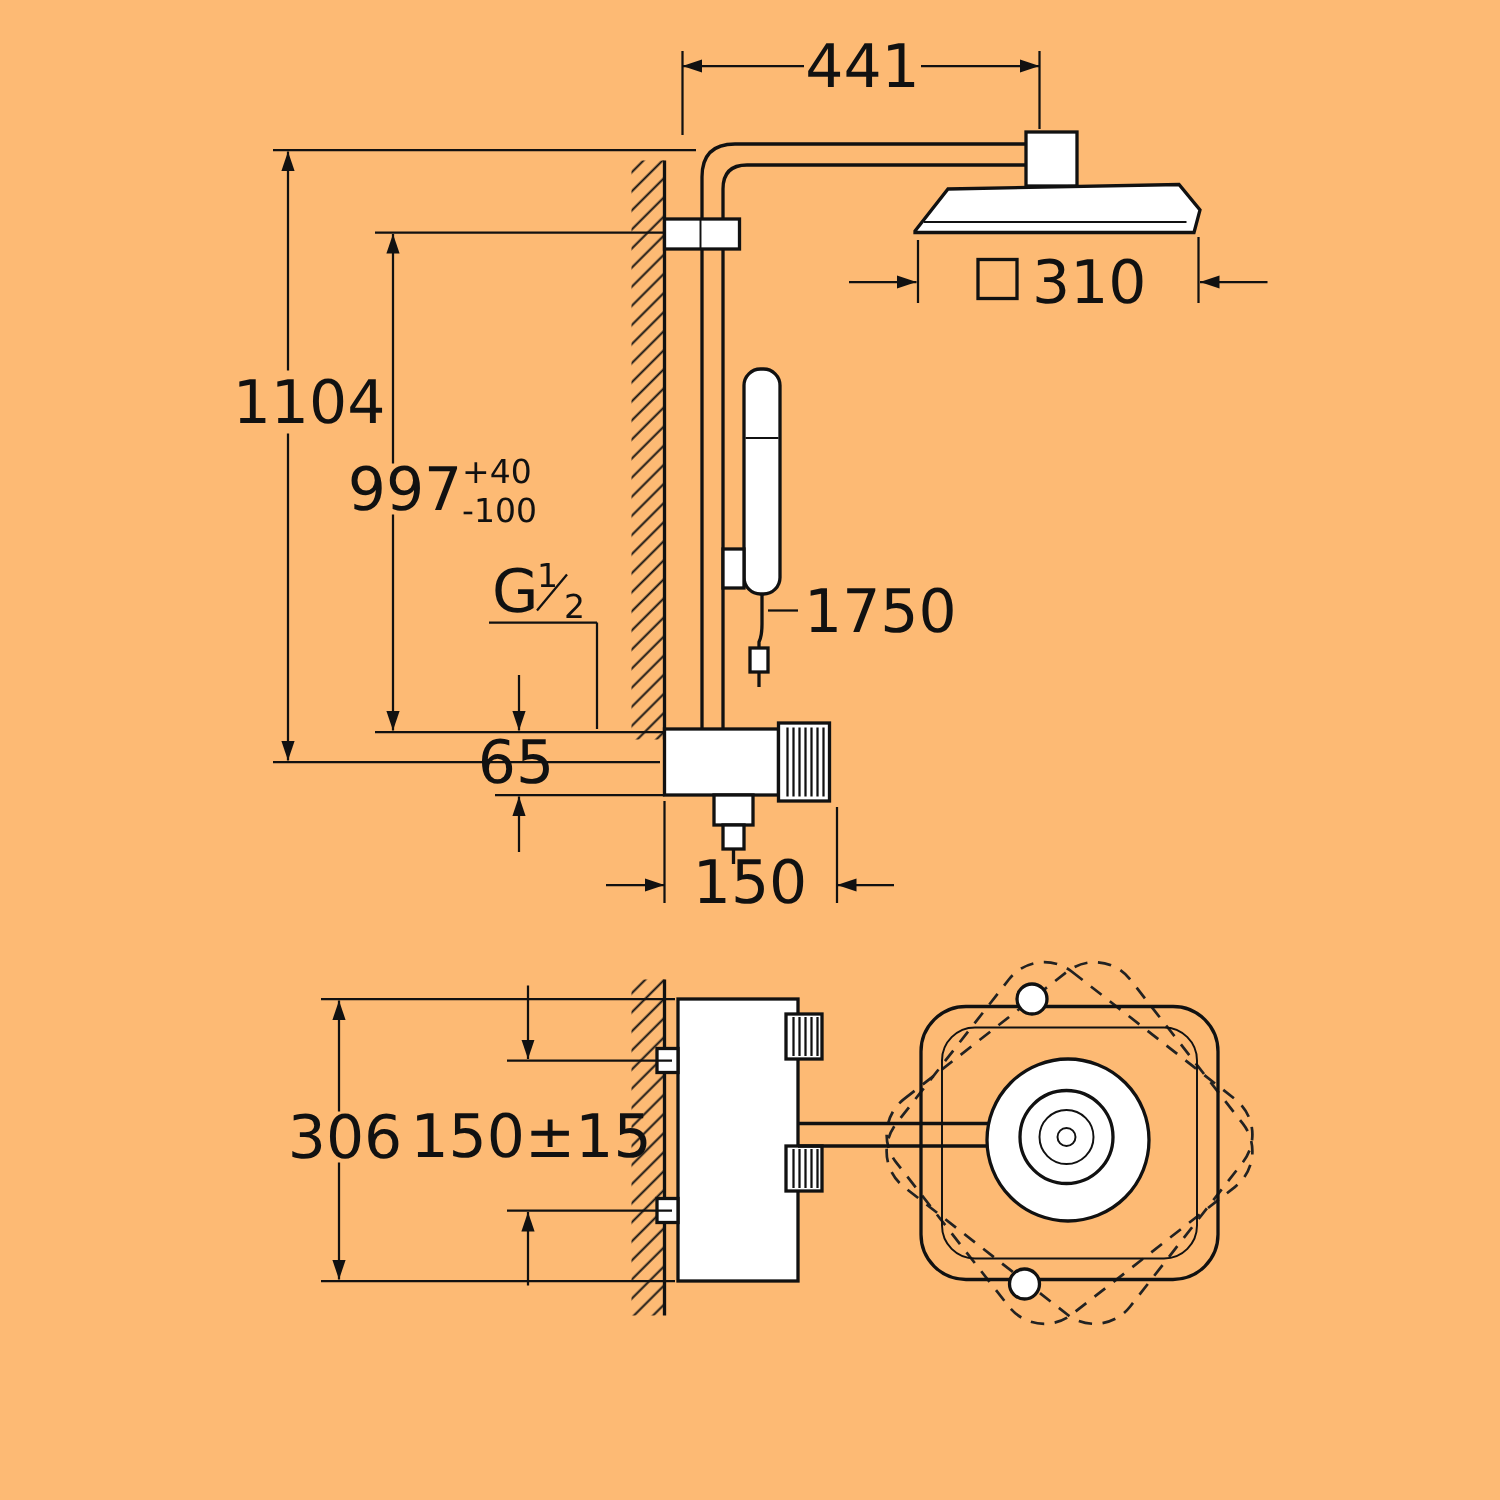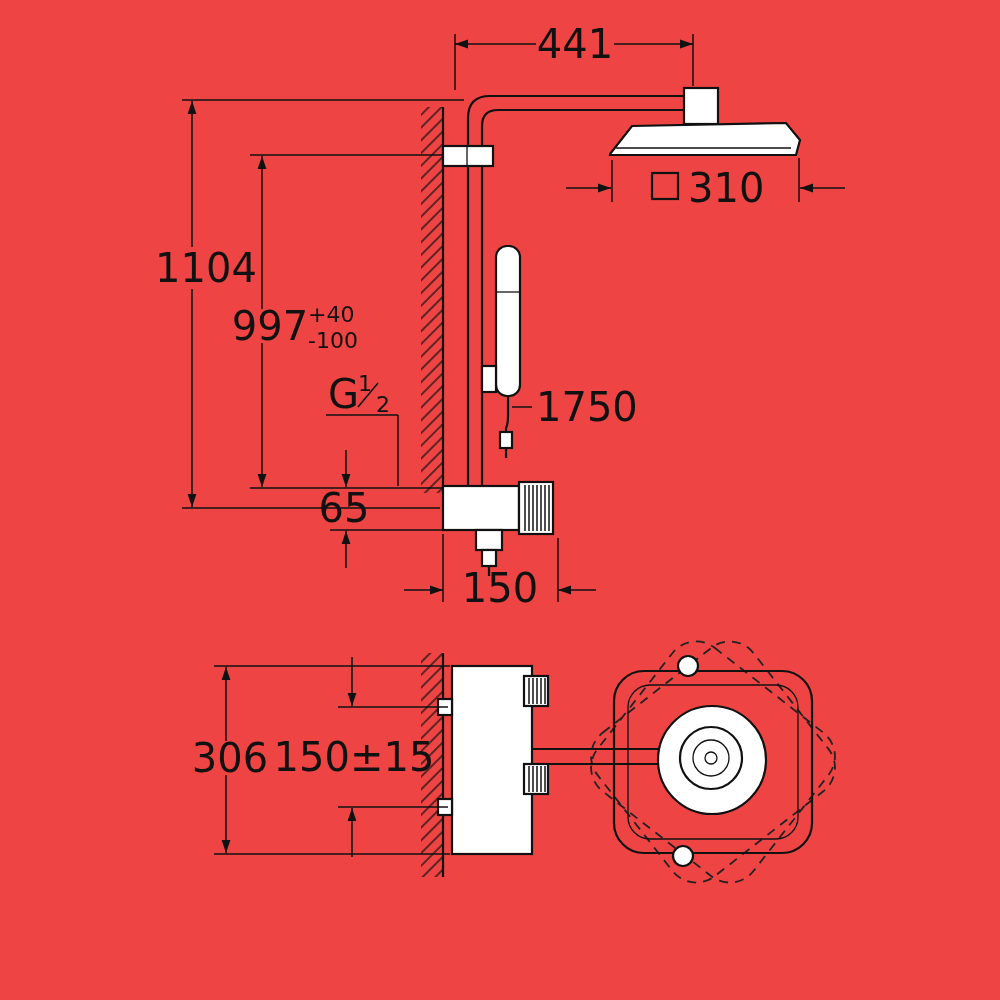--- a/index.html
+++ b/index.html
@@ -1,16 +1,16 @@
 <!DOCTYPE html>
 <html><head>
 <meta charset="utf-8">
 <style>
   html,body{margin:0;padding:0;background:#ffffff;}
-  .canvas{width:1000px;height:1000px;background:#ef4444;position:relative;overflow:hidden;}
+  .canvas{width:1000px;height:1000px;background:#fdba74;position:relative;overflow:hidden;}
   svg{display:block;}
   .ln{stroke:#111111;stroke-width:2.2;fill:none;}
   .lnw{stroke:#111111;stroke-width:2.2;fill:#ffffff;}
   .thin{stroke:#111111;stroke-width:1.3;fill:none;}
   .dim{stroke:#111111;stroke-width:1.5;fill:none;}
   .dash{stroke:#222222;stroke-width:1.8;stroke-dasharray:9 7;fill:none;}
   text.t{font-family:"DejaVu Sans","Liberation Sans",sans-serif;font-size:40px;fill:#111111;text-anchor:middle;}
   text.tl{text-anchor:start;}
   text.ts{font-family:"DejaVu Sans","Liberation Sans",sans-serif;font-size:22px;fill:#111111;text-anchor:start;}
 </style>

